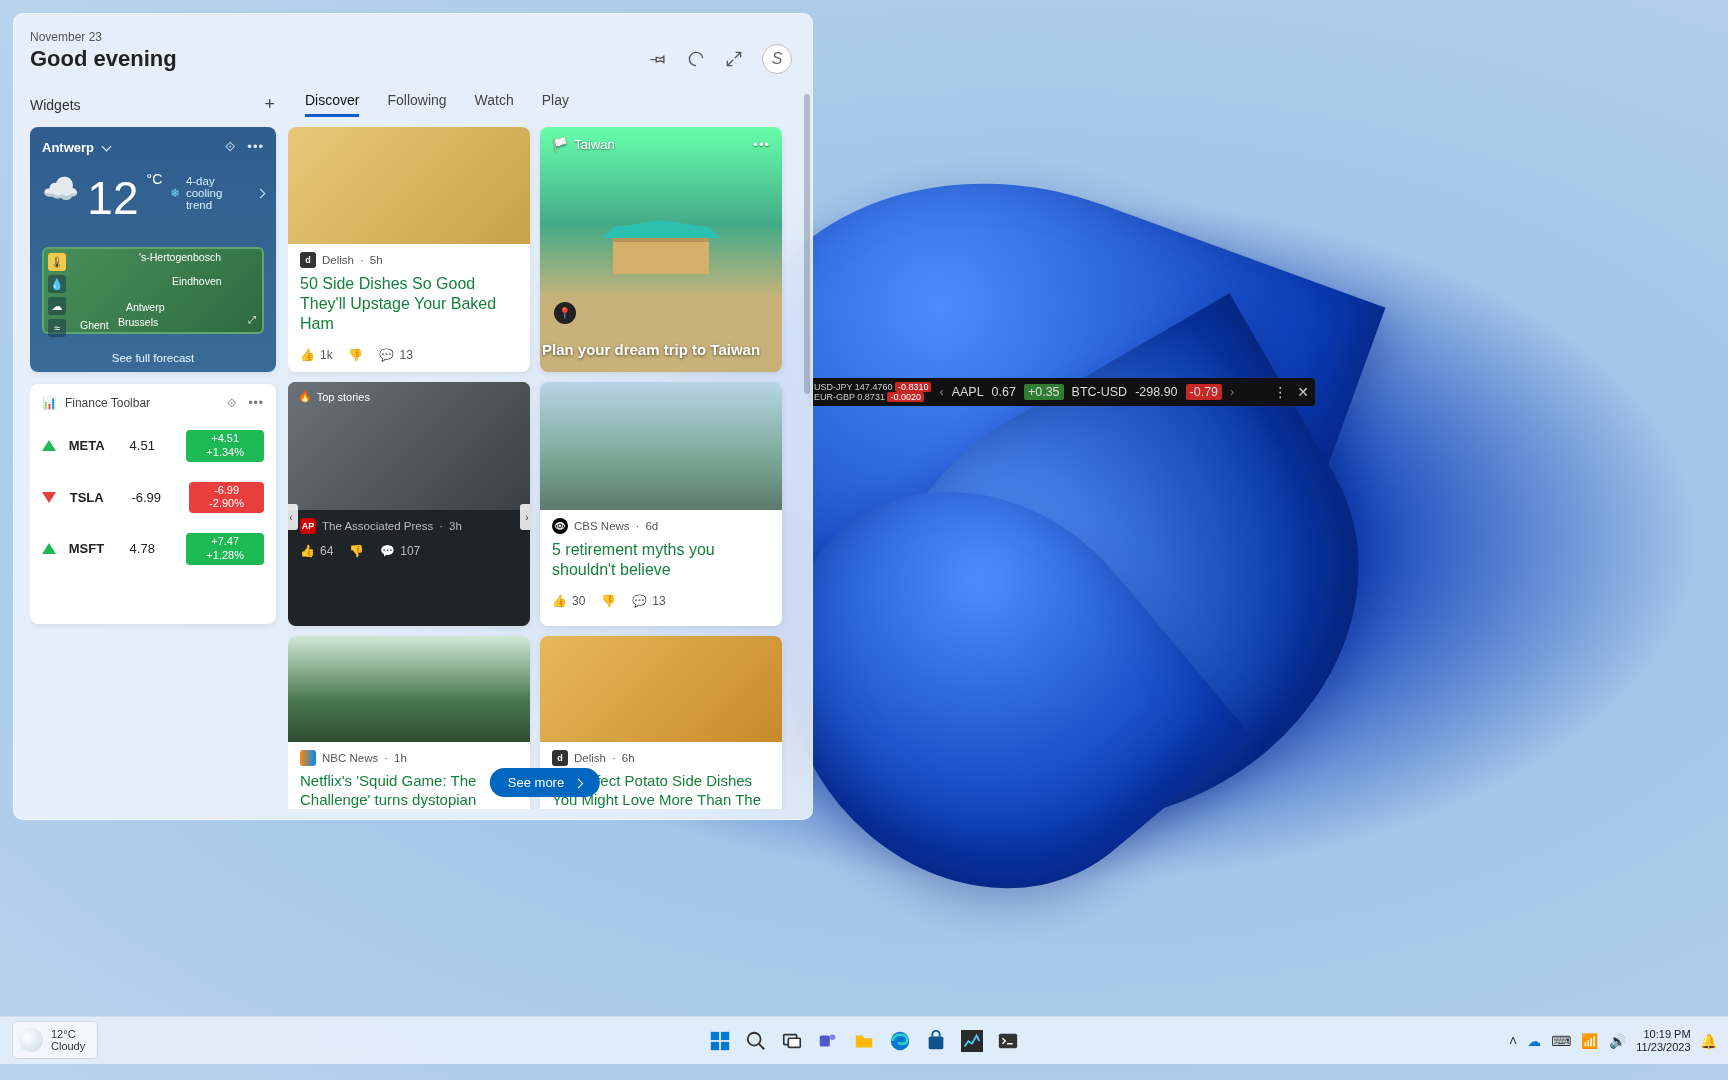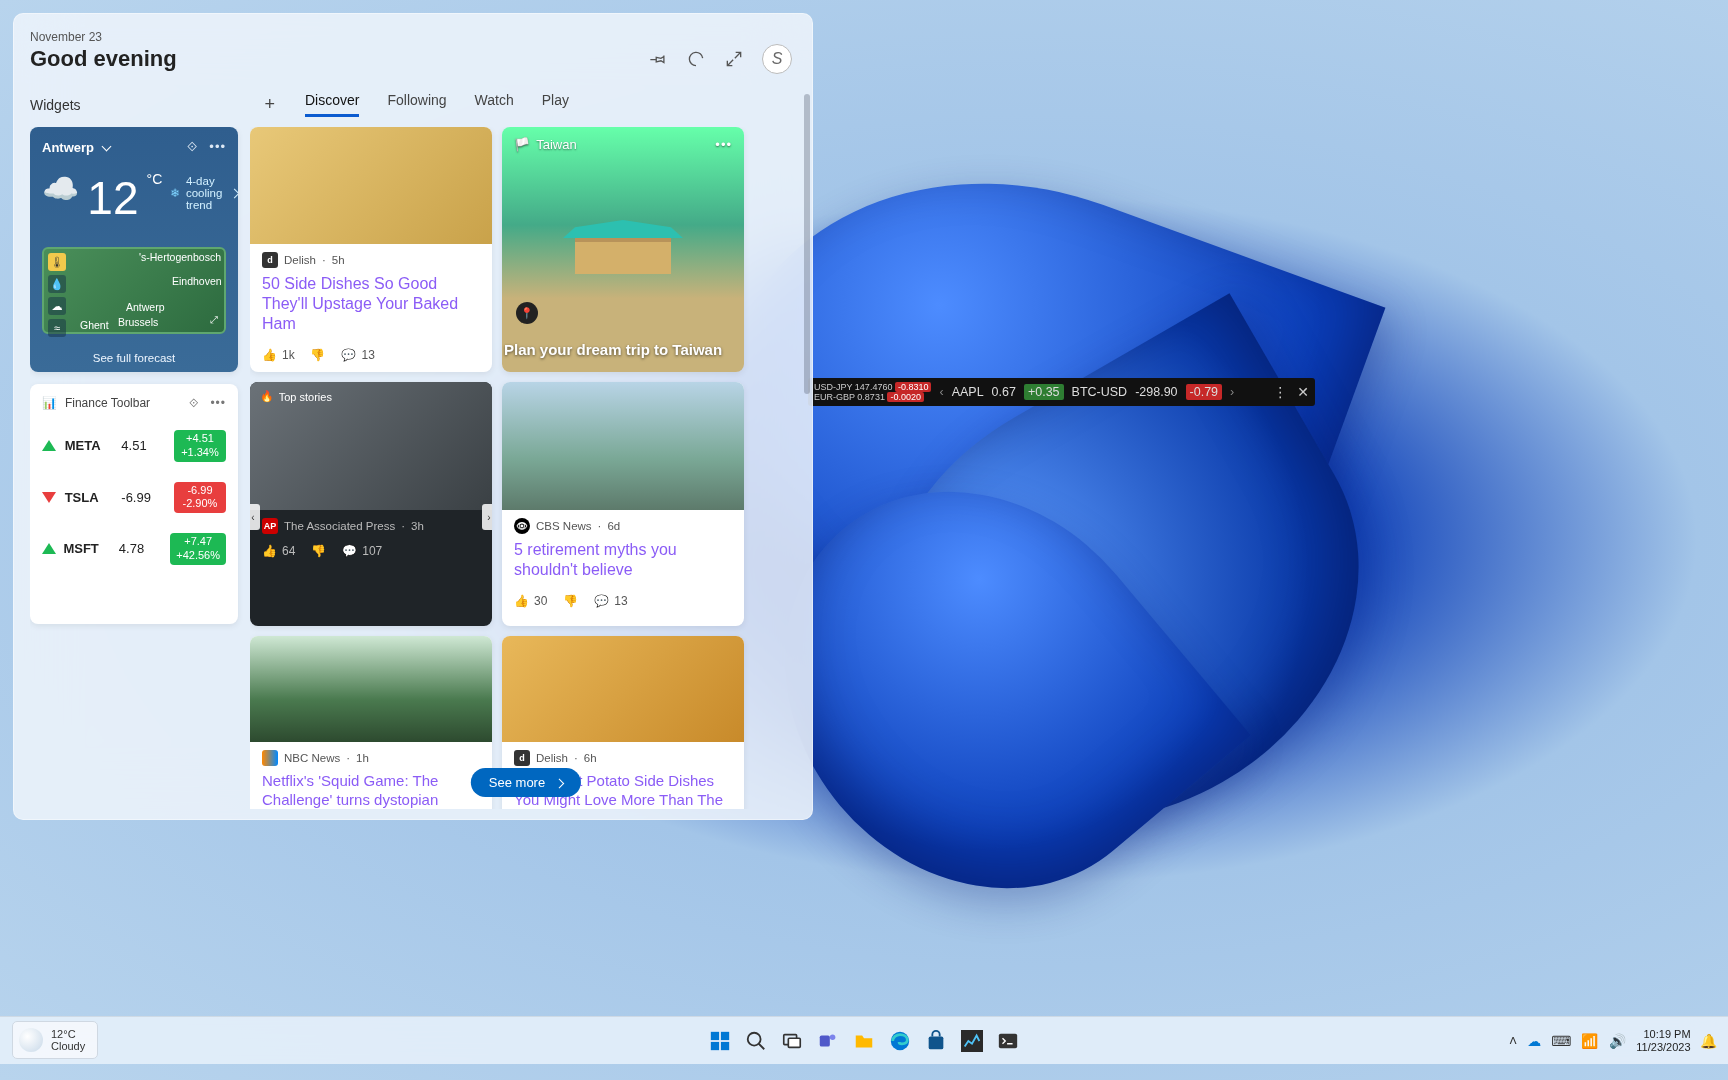--- a/index.html
+++ b/index.html
@@ -37,21 +37,21 @@
 .avatar { width: 30px; height: 30px; border-radius: 50%; background: #fff; border: 1px solid #bbb;
   display: flex; align-items: center; justify-content: center; font-size: 16px; color: #666; font-style: italic; font-family: serif;}
 .wp-subheader { display: flex; margin-top: 18px; }
 .wp-left-col { width: 275px; display: flex; justify-content: space-between; align-items: center; padding-right: 30px;}
 .wp-left-col .lbl { font-size: 14px; color: #333; }
 .wp-tabs { display: flex; gap: 28px; font-size: 14px; color: #444; }
 .wp-tab { cursor: pointer; padding-bottom: 6px; }
 .wp-tab.active { border-bottom: 3px solid #0a5bd0; color: #111; }
 
 .wp-body { display: flex; gap: 12px; margin-top: 10px; flex: 1; overflow: hidden;}
-.sidebar-col { width: 208px; display: flex; flex-direction: column; gap: 12px; }
+.sidebar-col { width: 246px; display: flex; flex-direction: column; gap: 12px; }
 .feed-col { flex: 1; display: flex; flex-wrap: wrap; gap: 10px; align-content: flex-start; overflow: hidden; position: relative;}
 
 .card { background: #fff; border-radius: 8px; box-shadow: 0 2px 6px rgba(0,0,0,0.08); overflow: hidden; }
 .weather-card { background: linear-gradient(180deg,#2f5e8e,#3a6b98); color: #fff; height: 245px; position: relative; padding: 12px;}
 .wc-top { display: flex; justify-content: space-between; align-items: center; font-size: 13px;}
 .wc-loc { font-weight: 600; display: flex; align-items:center; gap:6px;}
 .wc-ico-row{display:flex;gap:12px;color:#dce8f4;}
 .wc-temp { display: flex; align-items: flex-start; margin-top: 16px; gap: 8px;}
 .wc-temp .num { font-size: 46px; font-weight: 300; }
 .wc-temp .deg { font-size: 14px; }
@@ -66,30 +66,30 @@
 
 .finance-card { height: 240px; padding: 12px; }
 .fc-head { display: flex; justify-content: space-between; align-items: center; color: #444; font-size: 12px;}
 .fc-head .ttl { display:flex; gap:8px; align-items:center;}
 .stock-row { display: flex; align-items: center; justify-content: space-between; margin-top: 20px; font-size: 13px;}
 .stock-row .tri { width: 0; height: 0; border-left: 7px solid transparent; border-right:7px solid transparent; }
 .tri.up { border-bottom: 11px solid #1db954; }
 .tri.dn { border-top: 11px solid #e83e3e; }
 .stock-row .sym { width: 48px; font-weight:600; color:#222;}
 .stock-row .val { width: 44px; color:#222;}
-.pill { border-radius: 4px; padding: 2px 6px; font-size: 11px; text-align: center; min-width: 52px; color:#fff; line-height:1.25;}
+.pill { border-radius: 4px; padding: 2px 20px; font-size: 11px; text-align: center; min-width: 52px; color:#fff; line-height:1.25;}
 .pill.g{background:#1db954;} .pill.r{background:#e83e3e;}
 
 .news-card { width: 242px; display:flex; flex-direction:column;}
 .news-card.tall{height:245px;}
 .news-card.med{height:244px;}
 .nc-img { width: 100%; background:#999; position:relative;}
 .nc-meta { padding: 8px 12px 4px; display: flex; align-items:center; gap:6px; font-size:11.5px; color:#555;}
 .nc-logo{width:16px;height:16px;background:#333;border-radius:3px;display:flex;align-items:center;justify-content:center;color:#fff;font-size:9px;font-weight:bold;}
-.nc-title { padding: 2px 12px 8px; font-size: 16px; color: #8b5cf6; line-height:1.25;}
+.nc-title { padding: 2px 12px 8px; font-size: 16px; color: #15803d; line-height:1.25;}
 .nc-foot { padding: 6px 12px 10px; display:flex; gap:16px; align-items:center; font-size:12px; color:#555;}
 .nc-foot .act{display:flex;align-items:center;gap:5px;cursor:pointer;}
 
 .dark-card{background:#1f2428;color:#eee;}
 .dark-card .nc-title{color:#f5f5f5;}
 .dark-card .nc-meta{color:#bbb;}
 .dark-card .nc-foot{color:#bbb;}
 
 .travel-card{position:relative;width:242px;height:245px;background:linear-gradient(180deg,#6fa 0%,#4a8 40%,#c8b27a 70%);}
 .travel-card .tc-top{position:absolute;top:10px;left:12px;right:12px;display:flex;justify-content:space-between;color:#fff;font-size:13px;text-shadow:0 1px 2px rgba(0,0,0,0.5);}
@@ -247,21 +247,21 @@
         <div class="stock-row">
           <span class="tri dn"></span>
           <span class="sym">TSLA</span>
           <span class="val">-6.99</span>
           <span class="pill r"><span>-6.99</span><br><span>-2.90%</span></span>
         </div>
         <div class="stock-row">
           <span class="tri up"></span>
           <span class="sym">MSFT</span>
           <span class="val">4.78</span>
-          <span class="pill g"><span>+7.47</span><br><span>+42.56%</span></span>
+          <span class="pill g"><span>+7.47</span><br><span>+1.28%</span></span>
         </div>
       </div>
     </div>
 
     <div class="feed-col">
 
       <div class="card news-card tall">
         <div class="nc-img" style="height:128px;background:linear-gradient(135deg,#e8c878,#c9a24a)"></div>
         <div class="nc-meta"><span class="nc-logo">d</span><span>Delish</span> · <span>5h</span></div>
         <div class="nc-title">50 Side Dishes So Good They'll Upstage Your Baked Ham</div>

